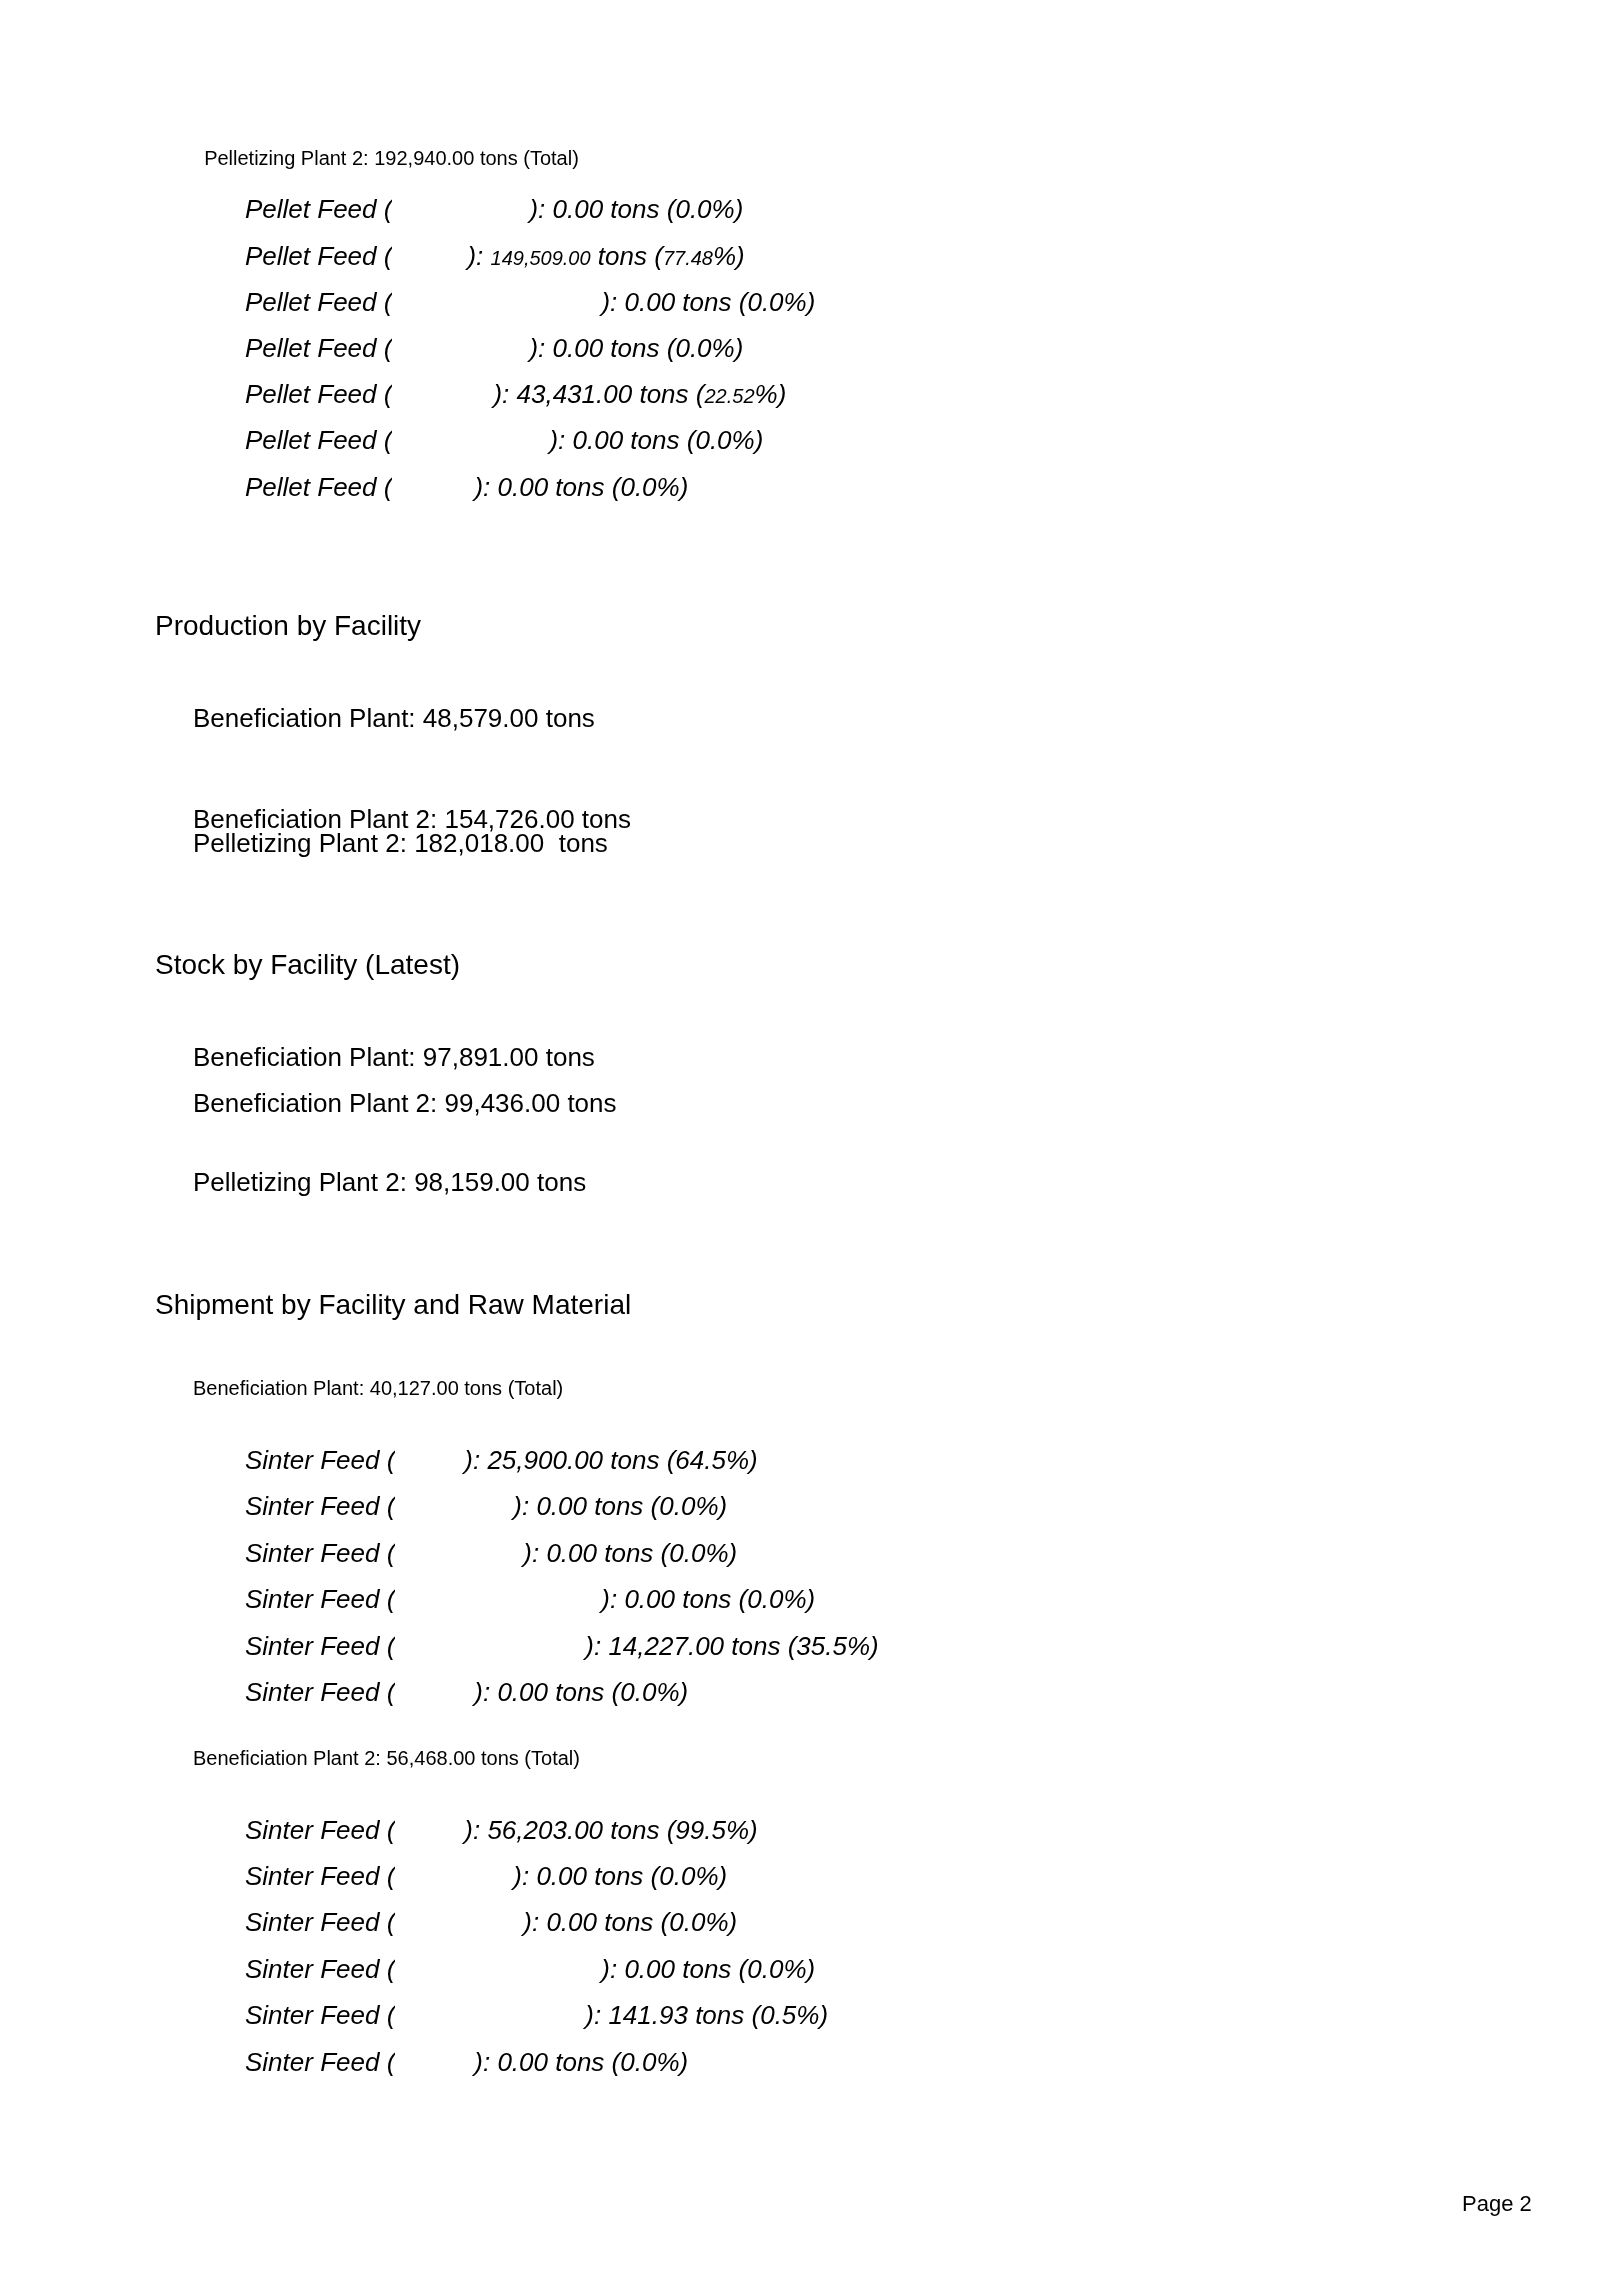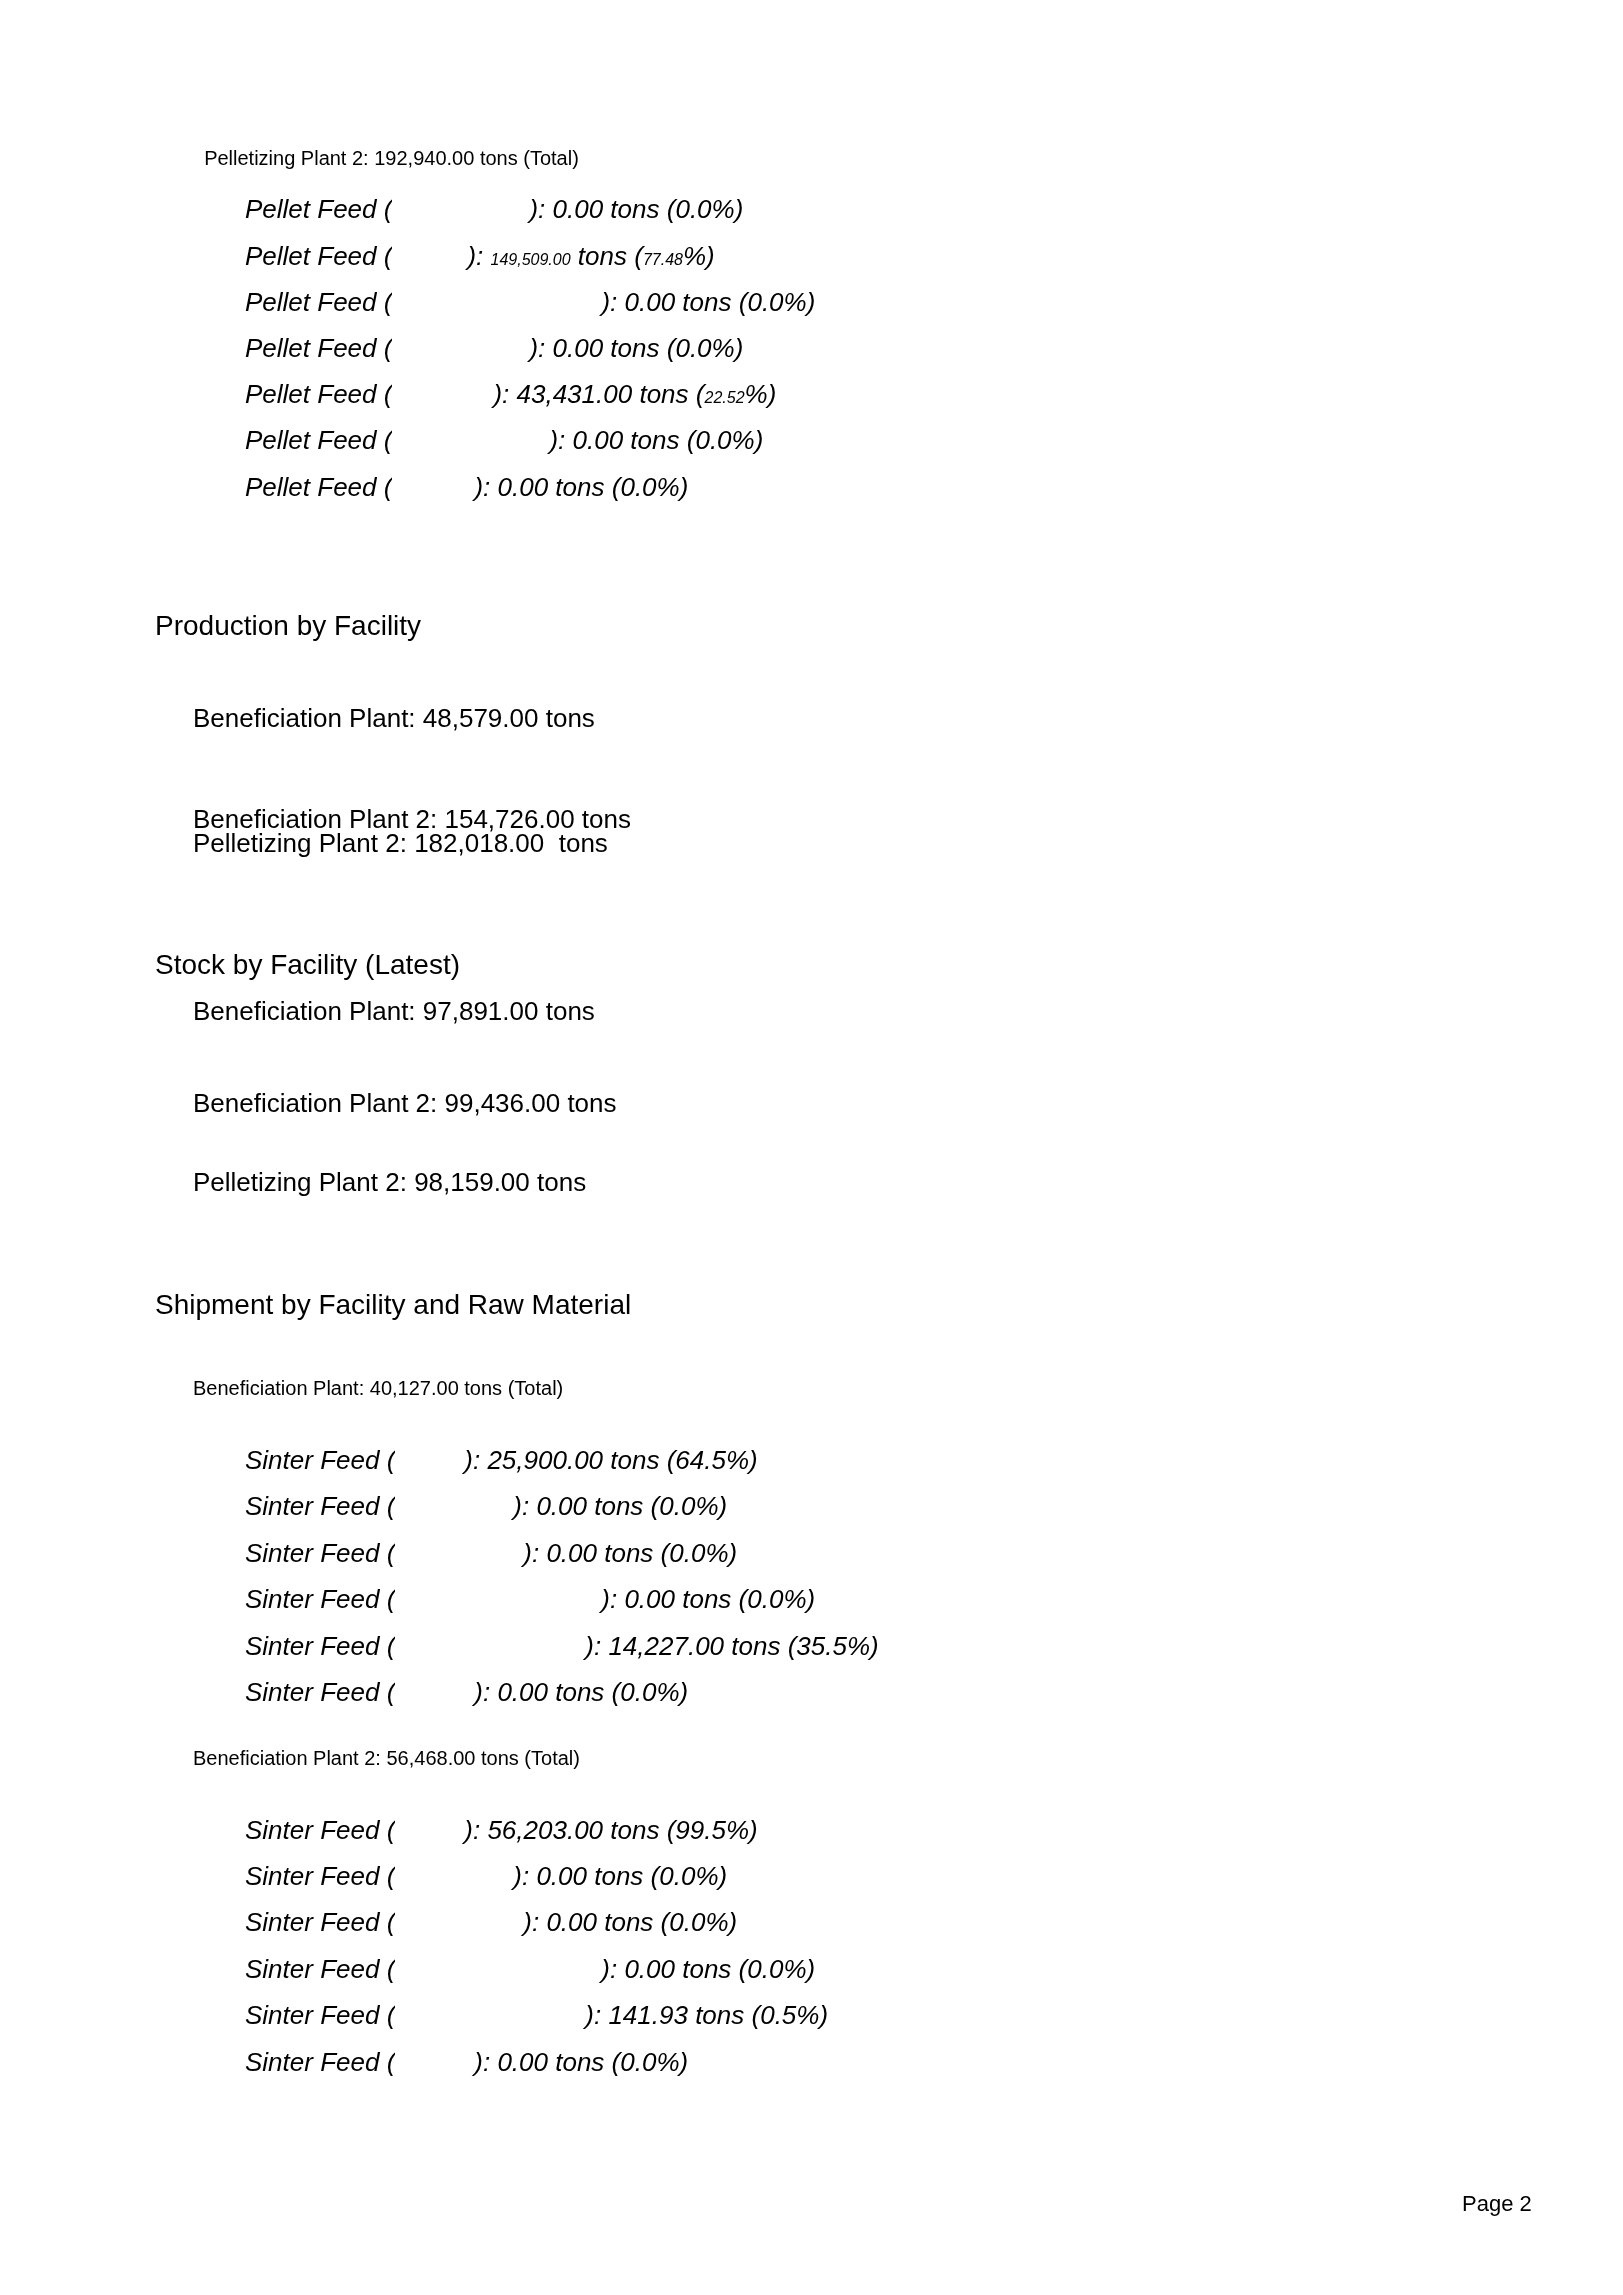--- a/index.html
+++ b/index.html
@@ -4,21 +4,21 @@
 <style>
   html, body { margin: 0; padding: 0; background: #ffffff; }
   body { width: 1623px; height: 2295px; position: relative; overflow: hidden;
          font-family: "Liberation Sans", sans-serif; color: #000; }
   .abs { position: absolute; white-space: pre; line-height: 1; }
   .h2 { font-weight: normal; font-size: 28px; left: 155px; }
   .sub { font-size: 20px; left: 193px; }
   .line { font-size: 26px; left: 193px; }
   .item { font-size: 26px; left: 245px; font-style: italic; }
   .redact { display: inline-block; height: 1em; background: #ffffff; vertical-align: middle; }
-  .small { font-size: 16px; }
+  .small { font-size: 20px; }
   .footer { font-size: 22px; left: 1462px; }
 </style>
 </head>
 <body>
 
 <div class="abs sub" style="top:128px">
   <span>Pelletizing Plant 2</span><span>: </span><span>192,940.00</span> <span>tons</span> <span>(Total)</span>
 </div>
 
 <div id="pellet-items">
@@ -30,21 +30,21 @@
     <div class="abs item" style="top: 427px;"><span>Pellet Feed (</span><span class="redact" style="width: 157px;"></span><span>): </span><span>0.00</span> <span>tons</span> <span>(<span>0.0</span>%)</span></div>
     <div class="abs item" style="top: 474px;"><span>Pellet Feed (</span><span class="redact" style="width: 82px;"></span><span>): </span><span>0.00</span> <span>tons</span> <span>(<span>0.0</span>%)</span></div>
   </div>
 
 <div class="abs h2" style="top:612px">Production by Facility</div>
 <div class="abs line" style="top:705px">Beneficiation Plant: 48,579.00 tons</div>
 <div class="abs line" style="top:806px">Beneficiation Plant 2: 154,726.00 tons</div>
 <div class="abs line" style="top:830px">Pelletizing Plant 2: 182,018.00  tons</div>
 
 <div class="abs h2" style="top:951px">Stock by Facility (Latest)</div>
-<div class="abs line" style="top:998px">Beneficiation Plant: 97,891.00 tons</div>
+<div class="abs line" style="top:1044px">Beneficiation Plant: 97,891.00 tons</div>
 <div class="abs line" style="top:1090px">Beneficiation Plant 2: 99,436.00 tons</div>
 <div class="abs line" style="top:1169px">Pelletizing Plant 2: 98,159.00 tons</div>
 
 <div class="abs h2" style="top:1291px">Shipment by Facility and Raw Material</div>
 <div class="abs sub" style="top:1378px">Beneficiation Plant: 40,127.00 tons (Total)</div>
 <div id="ship-items-0">
     <div class="abs item" style="top: 1447px;"><span>Sinter Feed (</span><span class="redact" style="width: 69px;"></span><span>): 25,900.00 tons (64.5%)</span></div>
     <div class="abs item" style="top: 1493px;"><span>Sinter Feed (</span><span class="redact" style="width: 118px;"></span><span>): 0.00 tons (0.0%)</span></div>
     <div class="abs item" style="top: 1540px;"><span>Sinter Feed (</span><span class="redact" style="width: 128px;"></span><span>): 0.00 tons (0.0%)</span></div>
     <div class="abs item" style="top: 1586px;"><span>Sinter Feed (</span><span class="redact" style="width: 206px;"></span><span>): 0.00 tons (0.0%)</span></div>

